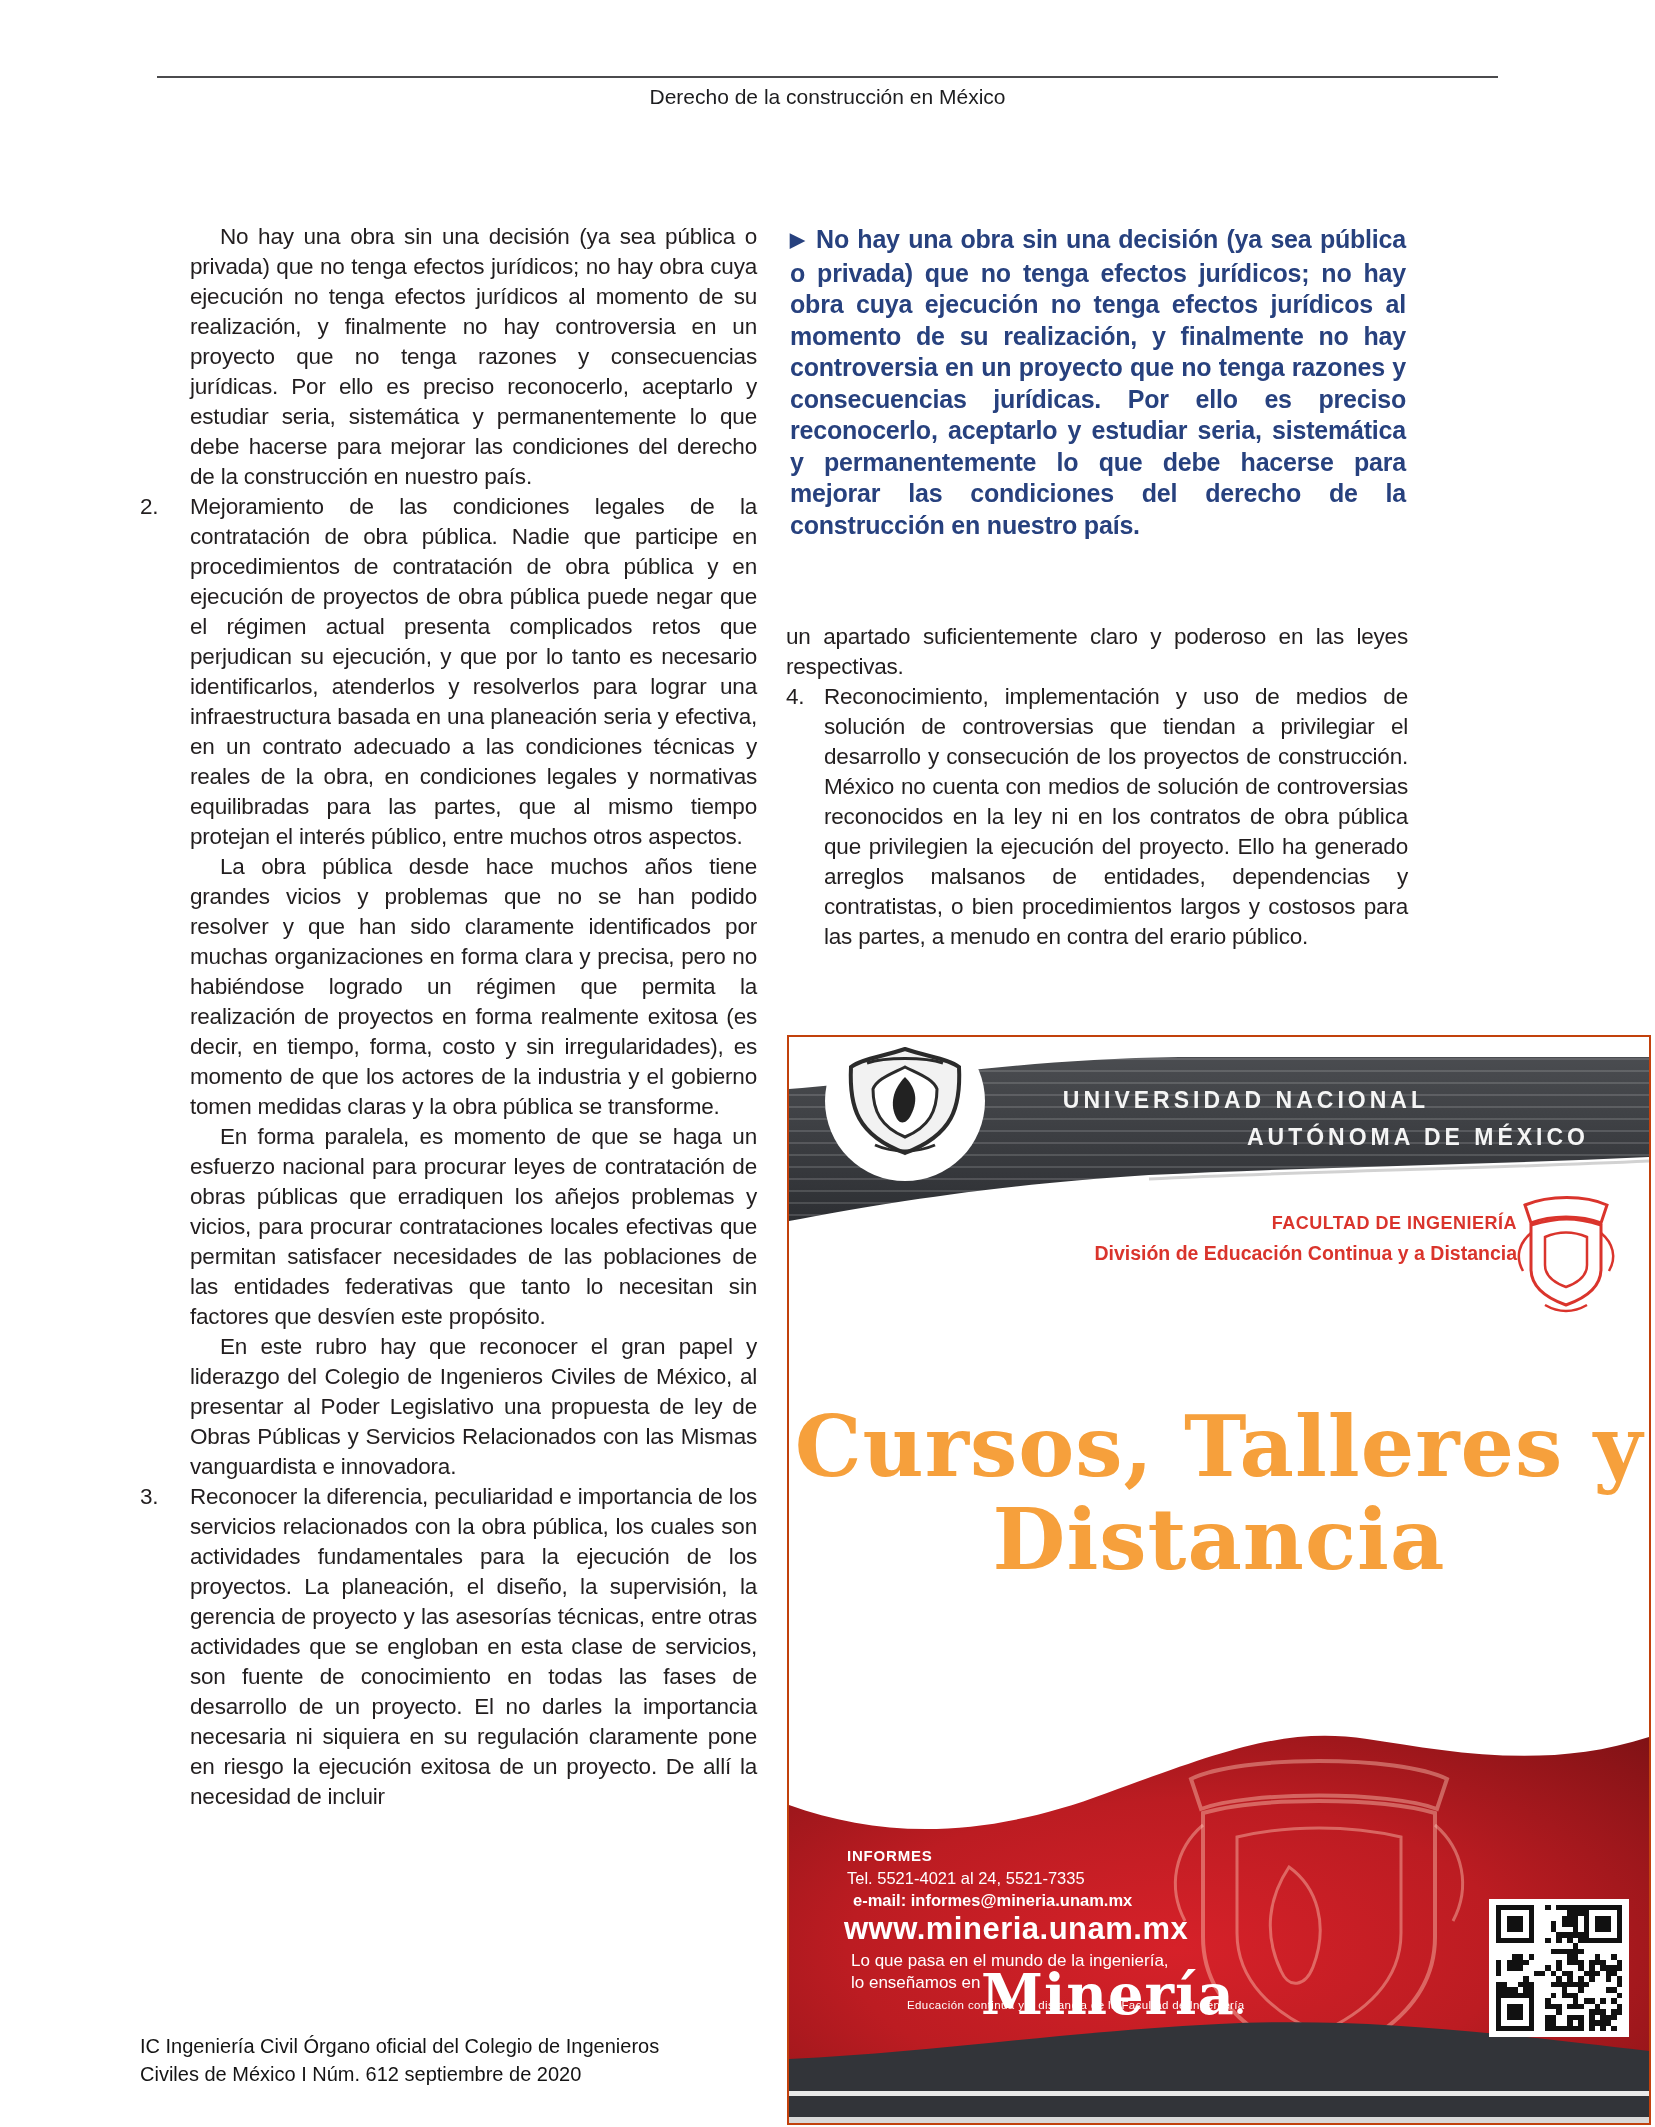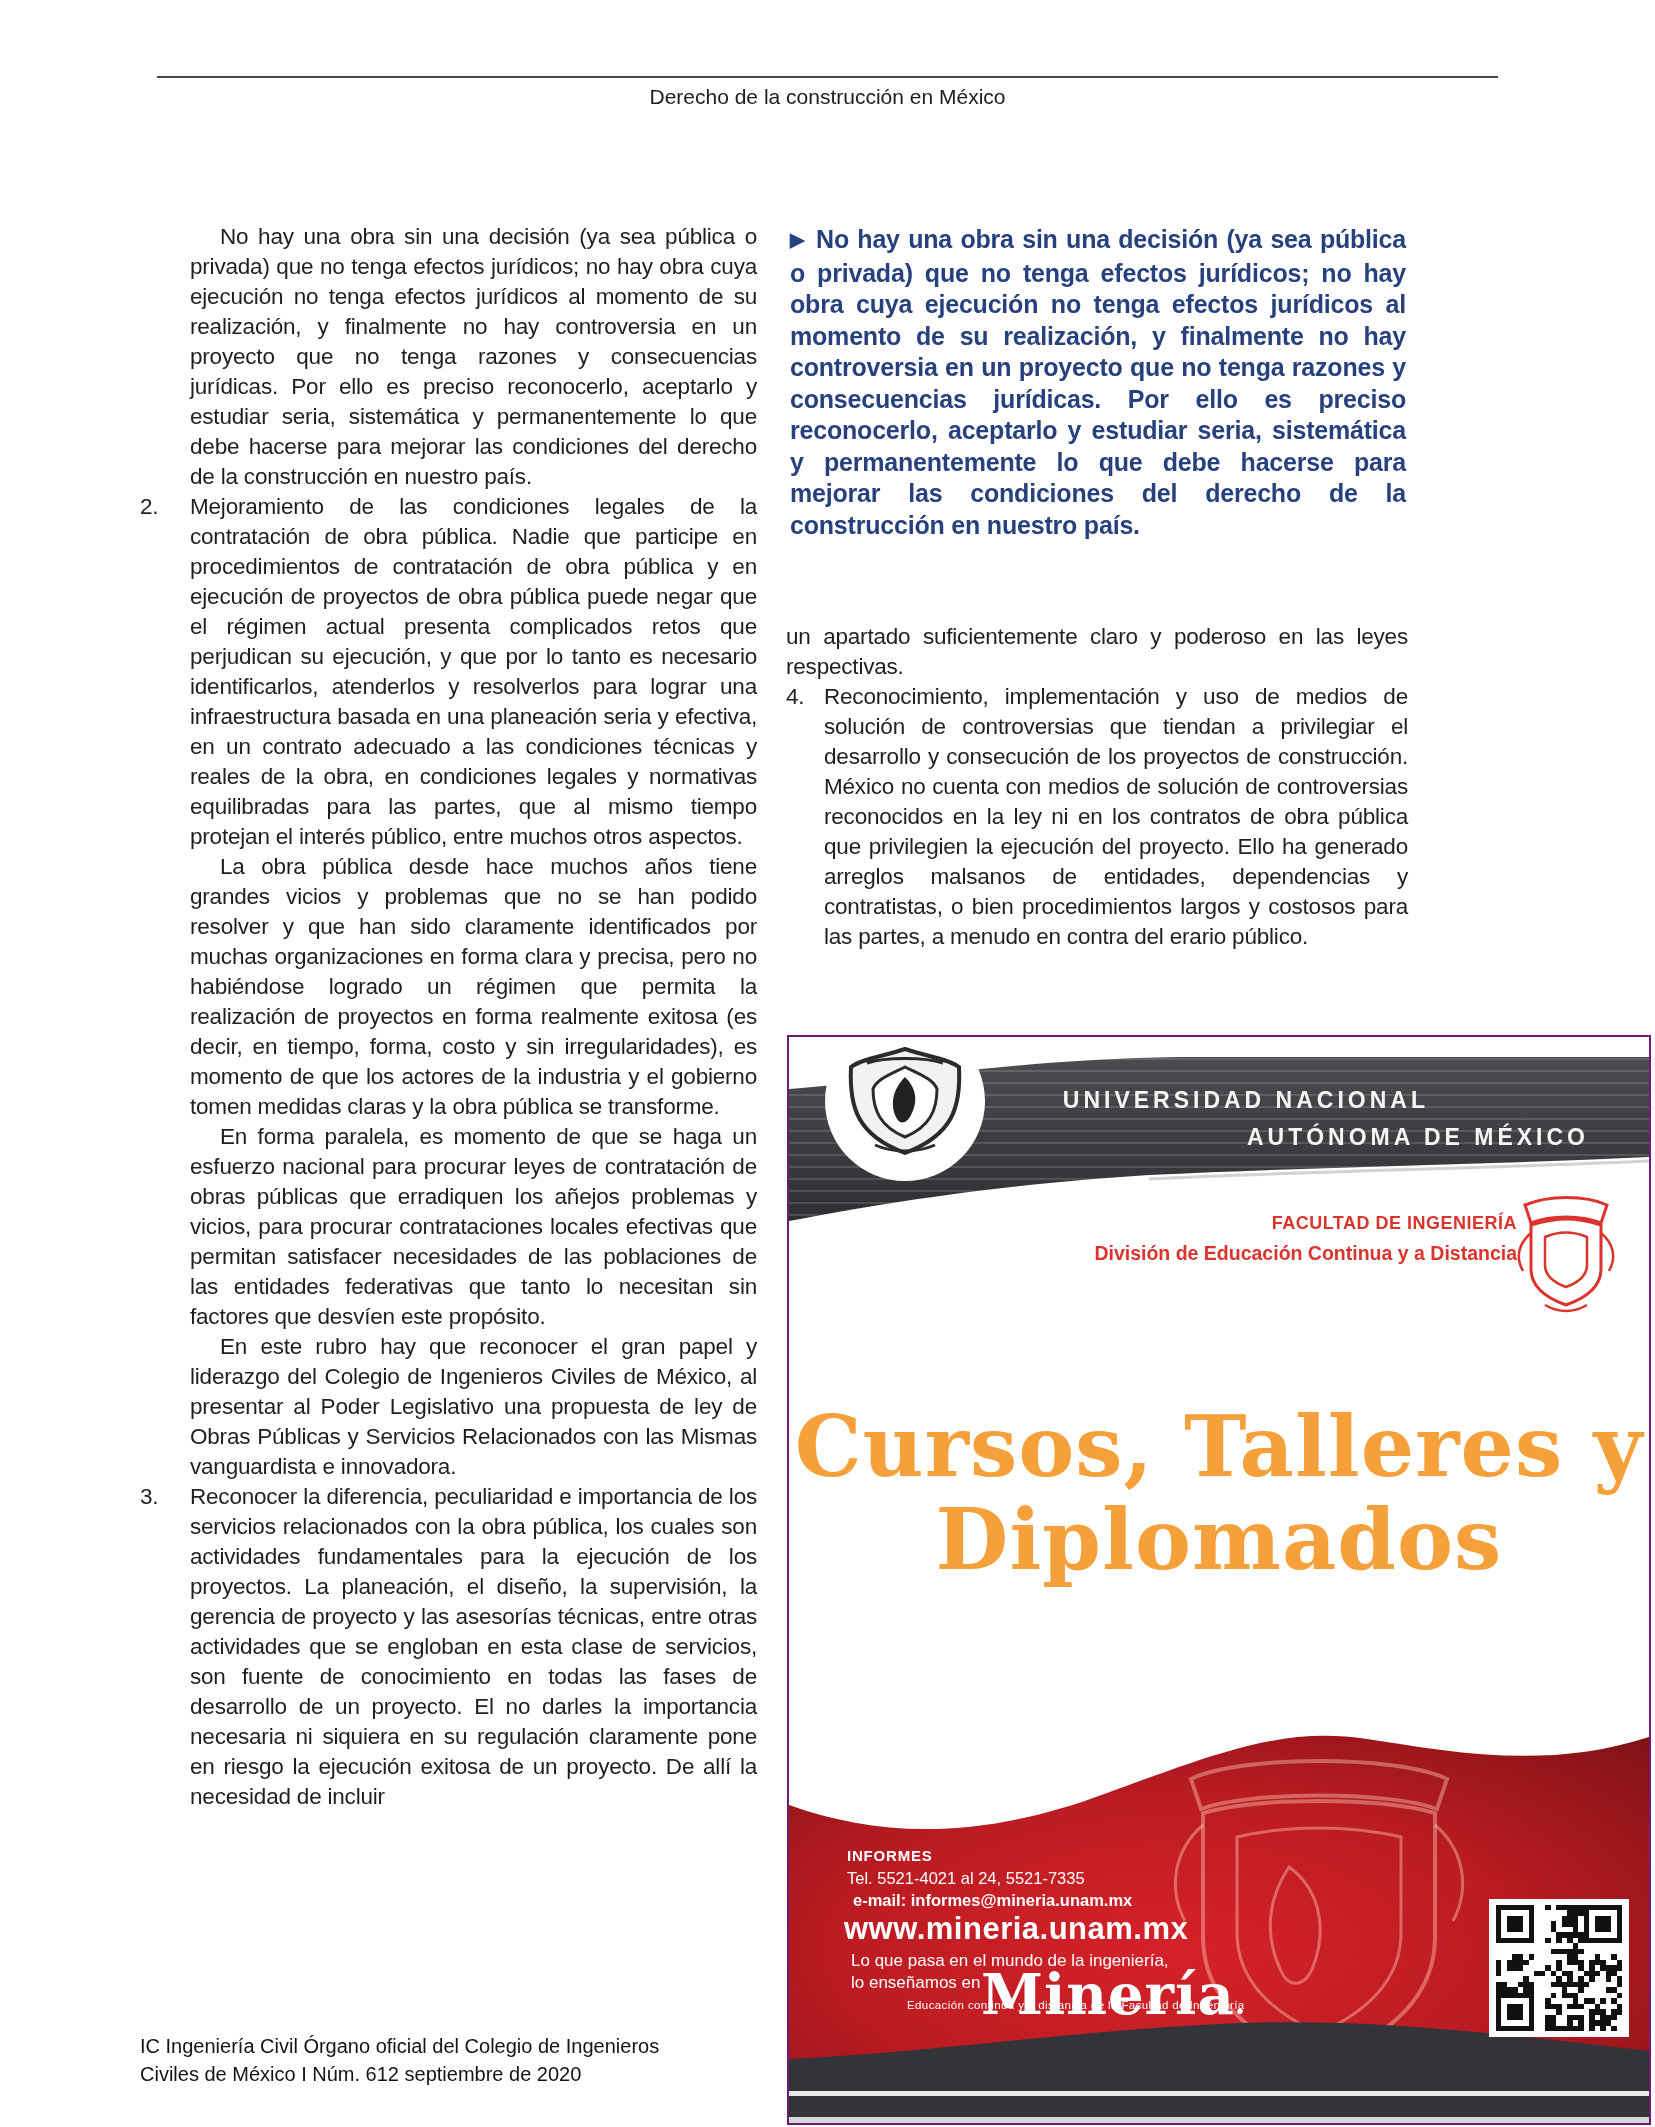--- a/index.html
+++ b/index.html
@@ -25,21 +25,21 @@
     position:absolute;left:790px;top:224px;width:616px;
     font-size:25px;line-height:31.5px;font-weight:bold;color:#27417e;
     text-align:justify;letter-spacing:-0.2px;
   }
   .pull-quote .arrow{font-size:19px;position:relative;top:-2px;margin-right:10px;}
   
   .footer{position:absolute;left:140px;top:2032px;width:620px;font-size:20px;line-height:28px;color:#141414;text-align:left;}
   
   .ad{
     position:absolute;left:787px;top:1035px;width:864px;height:1090px;
-    background:#ffffff;border:2px solid #701a75;box-sizing:border-box;overflow:hidden;
+    background:#ffffff;border:2px solid #c2410c;box-sizing:border-box;overflow:hidden;
   }
   .ad-art{position:absolute;left:0;top:0;width:100%;height:100%;}
   .ad .txt{position:absolute;white-space:nowrap;}
   .univ{font-weight:bold;color:#f5f5f5;font-size:23px;letter-spacing:4px;text-align:right;}
   .faculty{font-weight:bold;color:#da342c;font-size:18px;letter-spacing:0.5px;text-align:right;}
   .division{font-weight:bold;color:#da342c;font-size:19.5px;text-align:right;}
   .big-title{position:absolute;left:0;width:860px;text-align:center;
     font-family:"DejaVu Serif",serif;font-weight:bold;color:#f6a03c;font-size:84px;letter-spacing:1px;}
   .ad-subtitle{position:absolute;left:0;width:860px;text-align:center;
     font-weight:bold;color:#2f2c2b;font-size:33px;}
@@ -155,21 +155,21 @@
       <rect x="0" y="1080" width="860" height="6" fill="#d8d8d8"></rect>
     </svg>
 
     <div class="txt univ" style="left:180px;top:50px;width:460px;">UNIVERSIDAD NACIONAL</div>
     <div class="txt univ" style="left:180px;top:87px;width:620px;">AUTÓNOMA DE MÉXICO</div>
 
     <div class="txt faculty" style="left:300px;top:176px;width:428px;">FACULTAD DE INGENIERÍA</div>
     <div class="txt division" style="left:228px;top:205px;width:500px;">División de Educación Continua y a Distancia</div>
 
     <div class="big-title" style="top:360px;">Cursos, Talleres y</div>
-    <div class="big-title" style="top:453px;">Diplomados</div>
+    <div class="big-title" style="top:453px;">Distancia</div>
 
     <div class="txt w informes" style="left:58px;top:810px;">INFORMES</div>
     <div class="txt w small-line" style="left:58px;top:832px;">Tel. 5521-4021 al 24, 5521-7335</div>
     <div class="txt w small-line" style="left:64px;top:854px;font-weight:bold;">e-mail: informes@mineria.unam.mx</div>
     <div class="txt w website" style="left:55px;top:874px;">www.mineria.unam.mx</div>
     <div class="txt w tagline" style="left:62px;top:914px;">Lo que pasa en el mundo de la ingeniería,</div>
     <div class="txt w tagline" style="left:62px;top:936px;">lo enseñamos en</div>
     <div class="txt w brand" style="left:192px;top:896px;"><span>Minería</span><span style="font-size:30px;">.</span></div>
     <div class="txt w brand-sub" style="left:118px;top:962px;">Educación continua y a distancia de la Facultad de Ingeniería</div>
 

